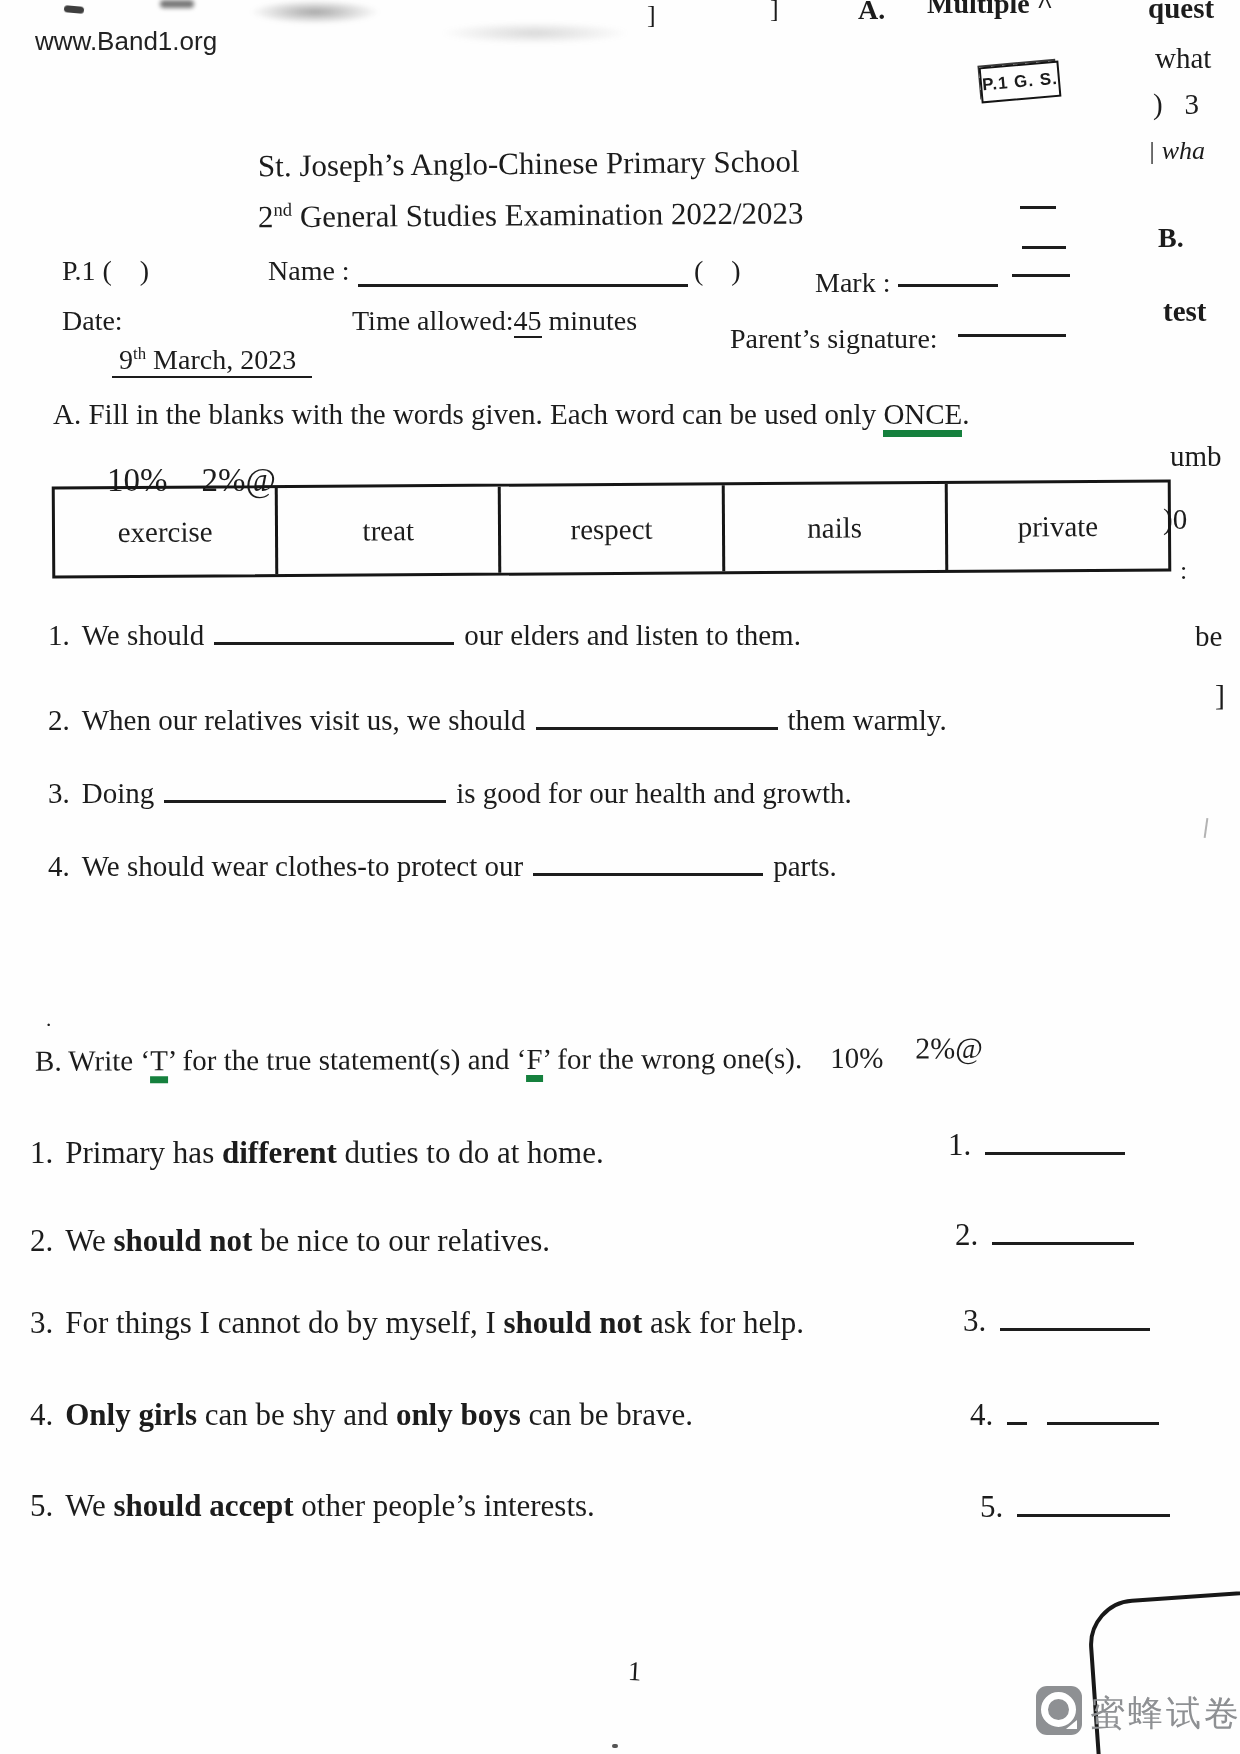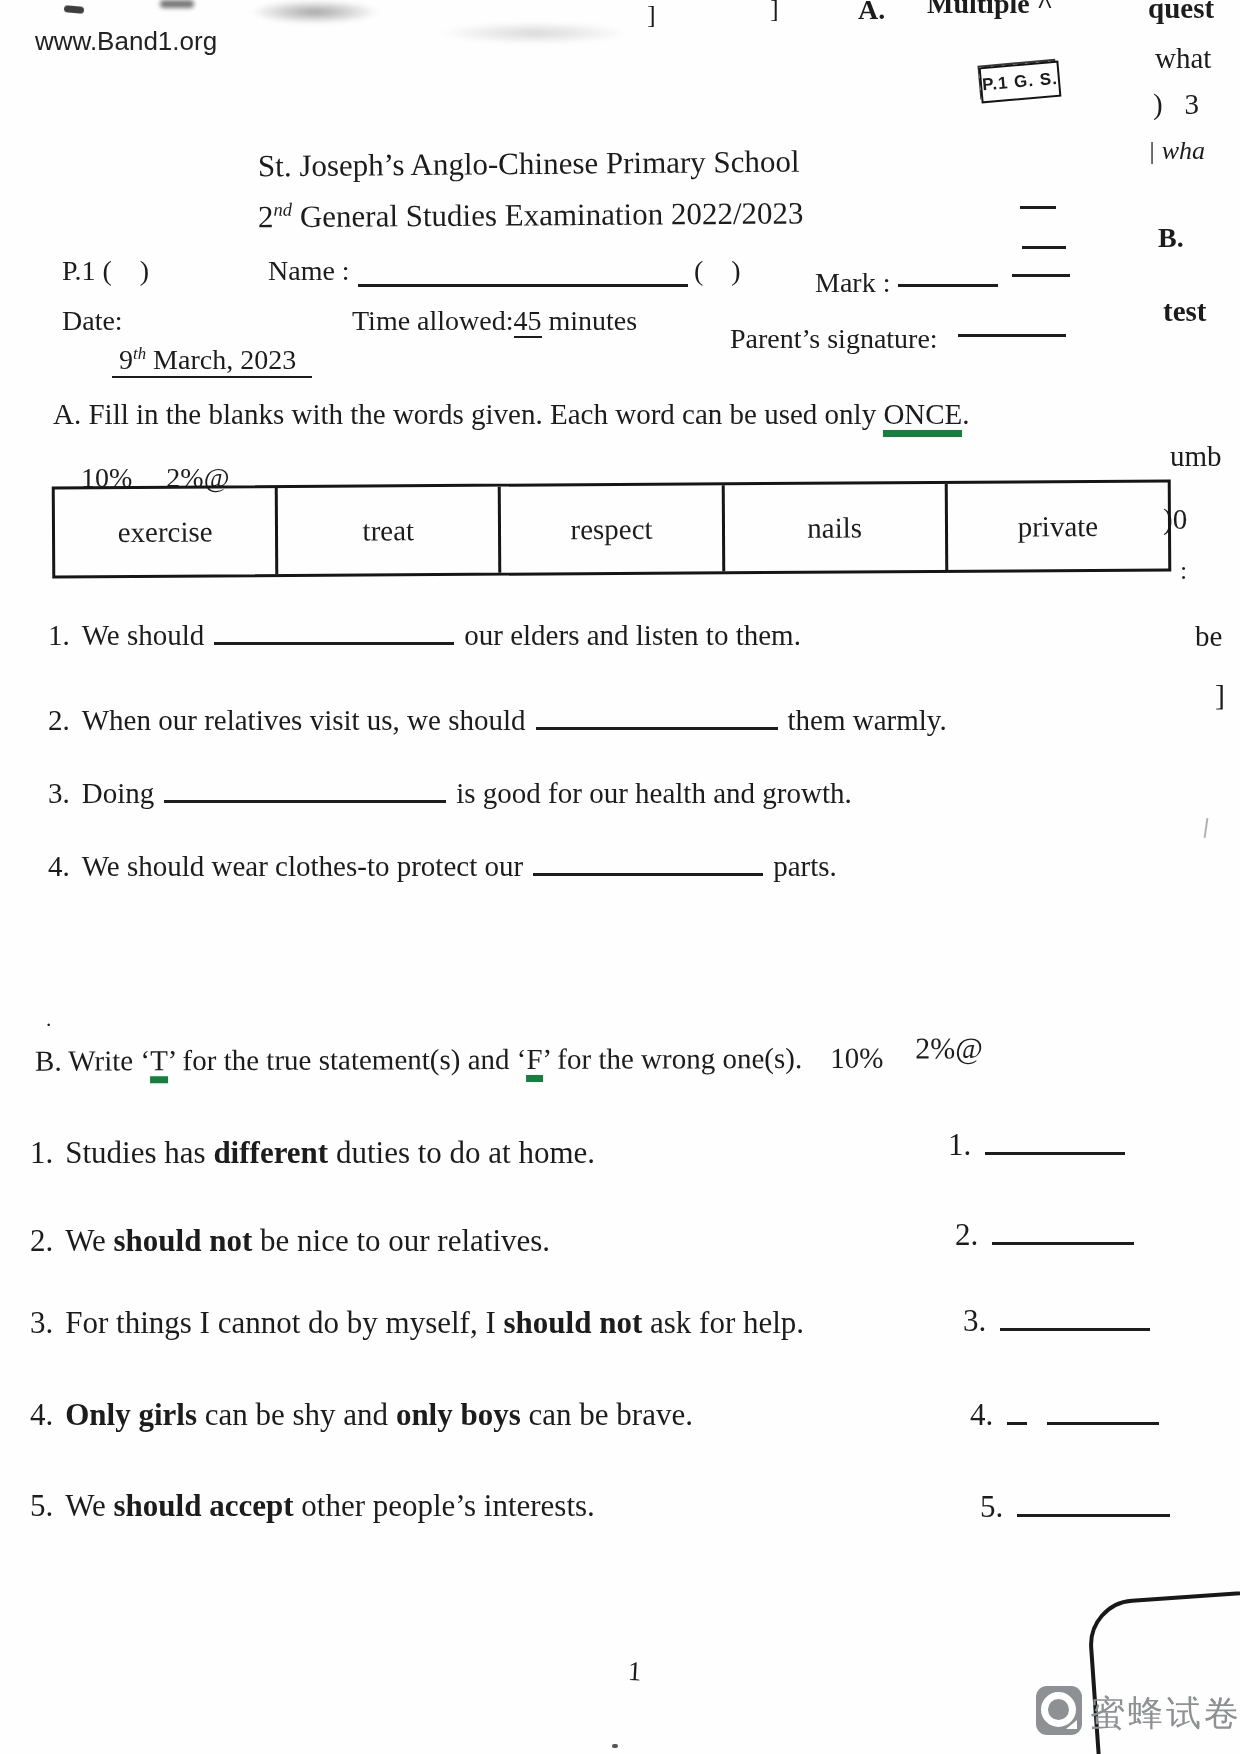--- a/index.html
+++ b/index.html
@@ -11,28 +11,28 @@
   .b{font-weight:bold;}
   .bl{display:inline-block;border-bottom:3px solid #1d1d1d;height:1.02em;vertical-align:baseline;}
   .line{position:absolute;border-bottom:3px solid #1d1d1d;height:0;}
   .bu{font-weight:normal;border-bottom:7px solid #15803d;text-align:right;}
   .u2{border-bottom:2.5px solid #1c1c1c;margin-top:39px;}
   
   .watermark{left:35px;top:26px;font-size:26px;color:#222;}
   .schooltitle{left:258px;top:146px;font-size:31px;transform:rotate(-0.5deg);}
   .examtitle{left:258px;top:197px;font-size:31px;transform:rotate(-0.4deg);}
   .infoline{font-size:28px;}
-  sup{font-size:0.6em;font-style:italic;}
+  sup{font-size:0.6em;}
   
   .stamp{left:980px;top:64px;width:76px;height:32px;border:2.5px solid #141414;
          transform:rotate(-5deg);font-size:17px;font-weight:bold;text-align:center;
          line-height:32px;letter-spacing:1px;box-shadow:-2px -3px 0 -1px #3a3a3a;}
   
   .aheading{left:53px;top:398px;font-size:29px;}
-  .amarks{left:81px;top:462px;font-size:28px;}
+  .amarks{left:107px;top:462px;font-size:33px;}
   .wordbank{left:52px;top:483px;width:1113px;height:86px;display:flex;
             border:3px solid #161616;transform:rotate(-0.35deg);}
   .wordbank .cell{flex:1;border-right:3px solid #161616;display:flex;align-items:center;
             justify-content:center;font-size:29px;}
   .wordbank .cell:last-child{border-right:none;}
   .qa{left:48px;font-size:29px;white-space:nowrap;}
   .qa .num{margin-right:12px;}
   .qa .pre{margin-right:10px;}
   .qa .post{margin-left:10px;}
   
@@ -131,21 +131,21 @@
 
   <div class="abs qa" style="top:612px;"><span class="num">1.</span><span class="pre">We should</span><span class="bl" style="width:240px;"></span><span class="post">our elders and listen to them.</span></div>
   <div class="abs qa" style="top:697px;"><span class="num">2.</span><span class="pre">When our relatives visit us, we should</span><span class="bl" style="width:242px;"></span><span class="post">them warmly.</span></div>
   <div class="abs qa" style="top:770px;"><span class="num">3.</span><span class="pre">Doing</span><span class="bl" style="width:282px;"></span><span class="post">is good for our health and growth.</span></div>
   <div class="abs qa" style="top:843px;text-align:center;"><span class="num">4.</span><span class="pre">We should wear clothes-to protect our</span><span class="bl" style="width:230px;"></span><span class="post">parts.</span></div>
 
   <div class="abs" style="left:45px;top:1012px;font-size:22px;">·</div>
 
   <div class="abs bheading"><span>B. Write ‘</span><span class="bu">T</span><span>’ for the true statement(s) and ‘</span><span class="bu">F</span><span>’ for the wrong one(s).</span><span class="bmark1">10%</span><span class="bmark2">2%@</span></div>
 
-  <div class="abs qb" style="top:1135px;"><span class="num">1.</span><span>Studies has </span><span class="b">different</span><span> duties to do at home.</span><span class="b"></span><span></span></div>
+  <div class="abs qb" style="top:1135px;"><span class="num">1.</span><span>Primary has </span><span class="b">different</span><span> duties to do at home.</span><span class="b"></span><span></span></div>
   <div class="abs qb" style="top:1223px;"><span class="num">2.</span><span>We </span><span class="b">should not</span><span> be nice to our relatives.</span><span class="b"></span><span></span></div>
   <div class="abs qb" style="top:1305px;"><span class="num">3.</span><span>For things I cannot do by myself, I </span><span class="b">should not</span><span> ask for help.</span><span class="b"></span><span></span></div>
   <div class="abs qb" style="top:1397px;"><span class="num">4.</span><span></span><span class="b">Only girls</span><span> can be shy and </span><span class="b">only boys</span><span> can be brave.</span></div>
   <div class="abs qb" style="top:1488px;"><span class="num">5.</span><span>We </span><span class="b">should accept</span><span> other people’s interests.</span><span class="b"></span><span></span></div>
 
   <div class="abs ans" style="left:948px;top:1120px;"><span class="num">1.</span><span class="bl" style="width:140px;"></span></div>
   <div class="abs ans" style="left:955px;top:1210px;"><span class="num">2.</span><span class="bl" style="width:142px;"></span></div>
   <div class="abs ans" style="left:963px;top:1296px;"><span class="num">3.</span><span class="bl" style="width:150px;"></span></div>
   <div class="abs ans" style="left:970px;top:1390px;"><span class="num">4.</span><span class="bl" style="width:20px;"></span><span class="bl" style="width:112px;margin-left:20px;"></span></div>
   <div class="abs ans" style="left:980px;top:1482px;"><span class="num">5.</span><span class="bl" style="width:153px;"></span></div>

